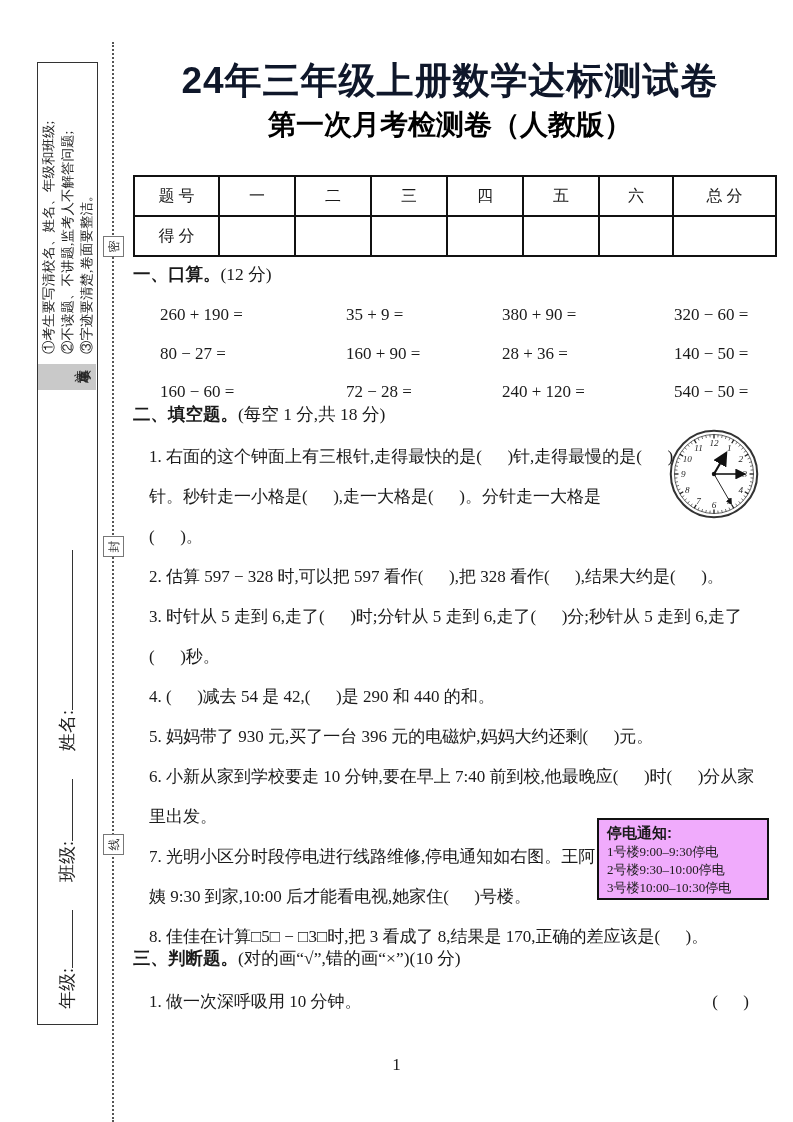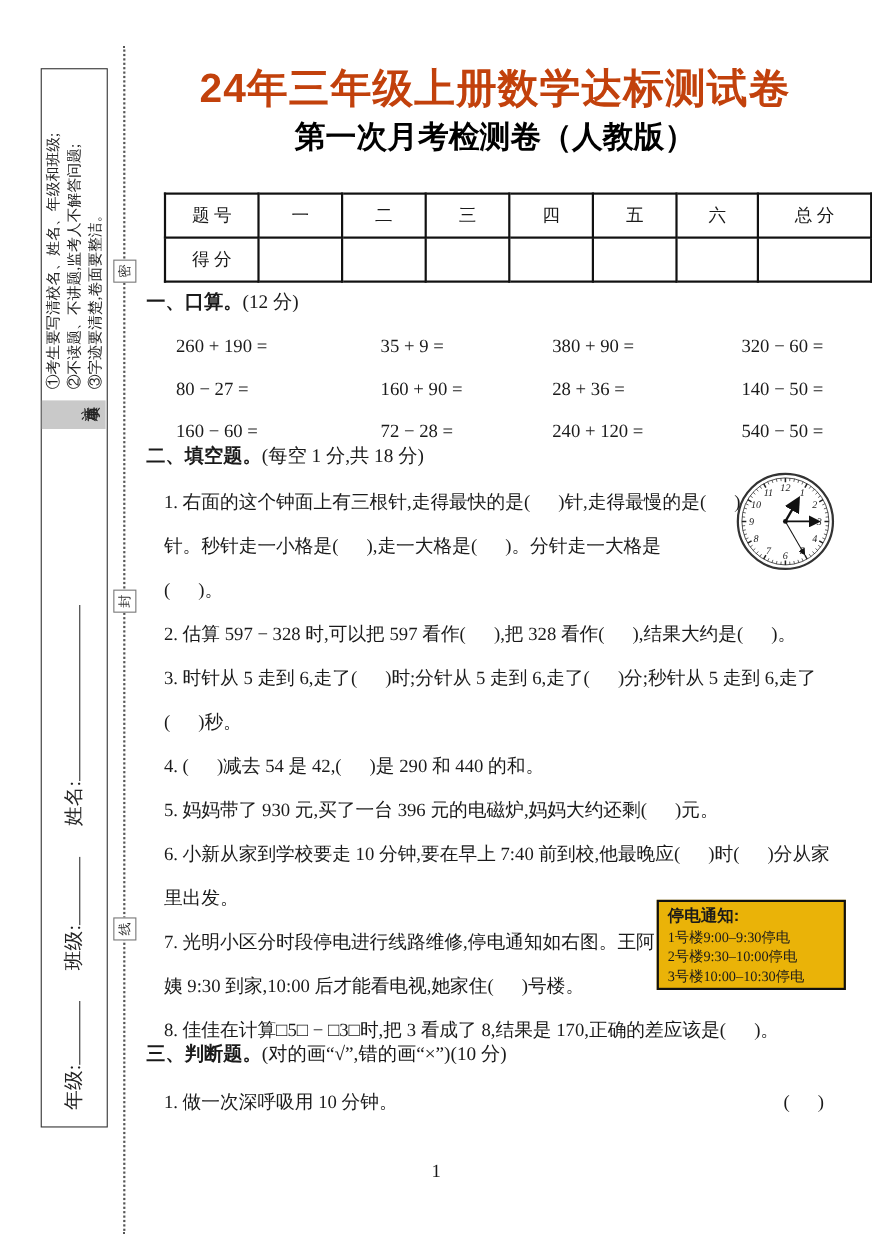--- a/index.html
+++ b/index.html
@@ -37,31 +37,31 @@
     width:26px; height:100%; background:#c9c9c9;
     display:flex; align-items:center; justify-content:center;
     writing-mode:vertical-rl; font-size:13px; letter-spacing:2px; color:#222;
   }
   .notice-lines{margin-left:10px; font-size:13.5px; line-height:19px;
     white-space:nowrap; color:#222;}
   
   .title{
     position:absolute; left:120px; top:56px; width:660px;
     text-align:center; font-size:37px; font-weight:900; letter-spacing:1px;
-    font-family:"Liberation Sans", sans-serif; color:#c2410c;
+    font-family:"Liberation Sans", sans-serif; color:#0f172a;
   }
   .subtitle{
     position:absolute; left:120px; top:106px; width:660px;
     text-align:center; font-size:28px; font-weight:700;
     font-family:"Liberation Sans", sans-serif; color:#000;
   }
   
   table.score{
     position:absolute; left:133px; top:175px; width:642px;
-    border-collapse:collapse; table-layout:fixed;margin-left:16px;
+    border-collapse:collapse; table-layout:fixed;
   }
   table.score th, table.score td{
     border:2px solid #111; height:36px; text-align:center;
     font-size:16px; font-weight:400; font-family:"Liberation Serif", serif;
   }
   
   .sec-h{position:absolute; left:133px; font-size:17.5px; white-space:pre;}
   .sec-h b{font-family:"Liberation Sans", sans-serif; font-weight:800;}
   .oral-grid{
     position:absolute; left:160px; top:296px; width:612px;
@@ -75,21 +75,21 @@
     position:absolute; left:149px; top:982px; width:600px; height:40px;
     line-height:40px; font-size:17px; white-space:pre;
     display:flex; justify-content:space-between;align-items:center;
   }
   
   .clock{position:absolute; left:668px; top:428px; width:92px; height:92px;}
   
   .pnotice{
     position:absolute; left:597px; top:818px; width:172px; height:82px;
     border:2px solid #111; box-sizing:border-box; padding:3px 8px;
-    background:#eab308;
+    background:#f0abfc;
   }
   .pnotice .pn-title{font-size:15px; font-weight:700;
     font-family:"Liberation Sans", sans-serif; line-height:20px;}
   .pnotice .pn-line{font-size:13px; line-height:18px; white-space:nowrap;}
   
   .pageno{position:absolute; left:0; top:1055px; width:100%;
     text-align:center; font-size:17px;}
 </style>
 </head>
 <body>

